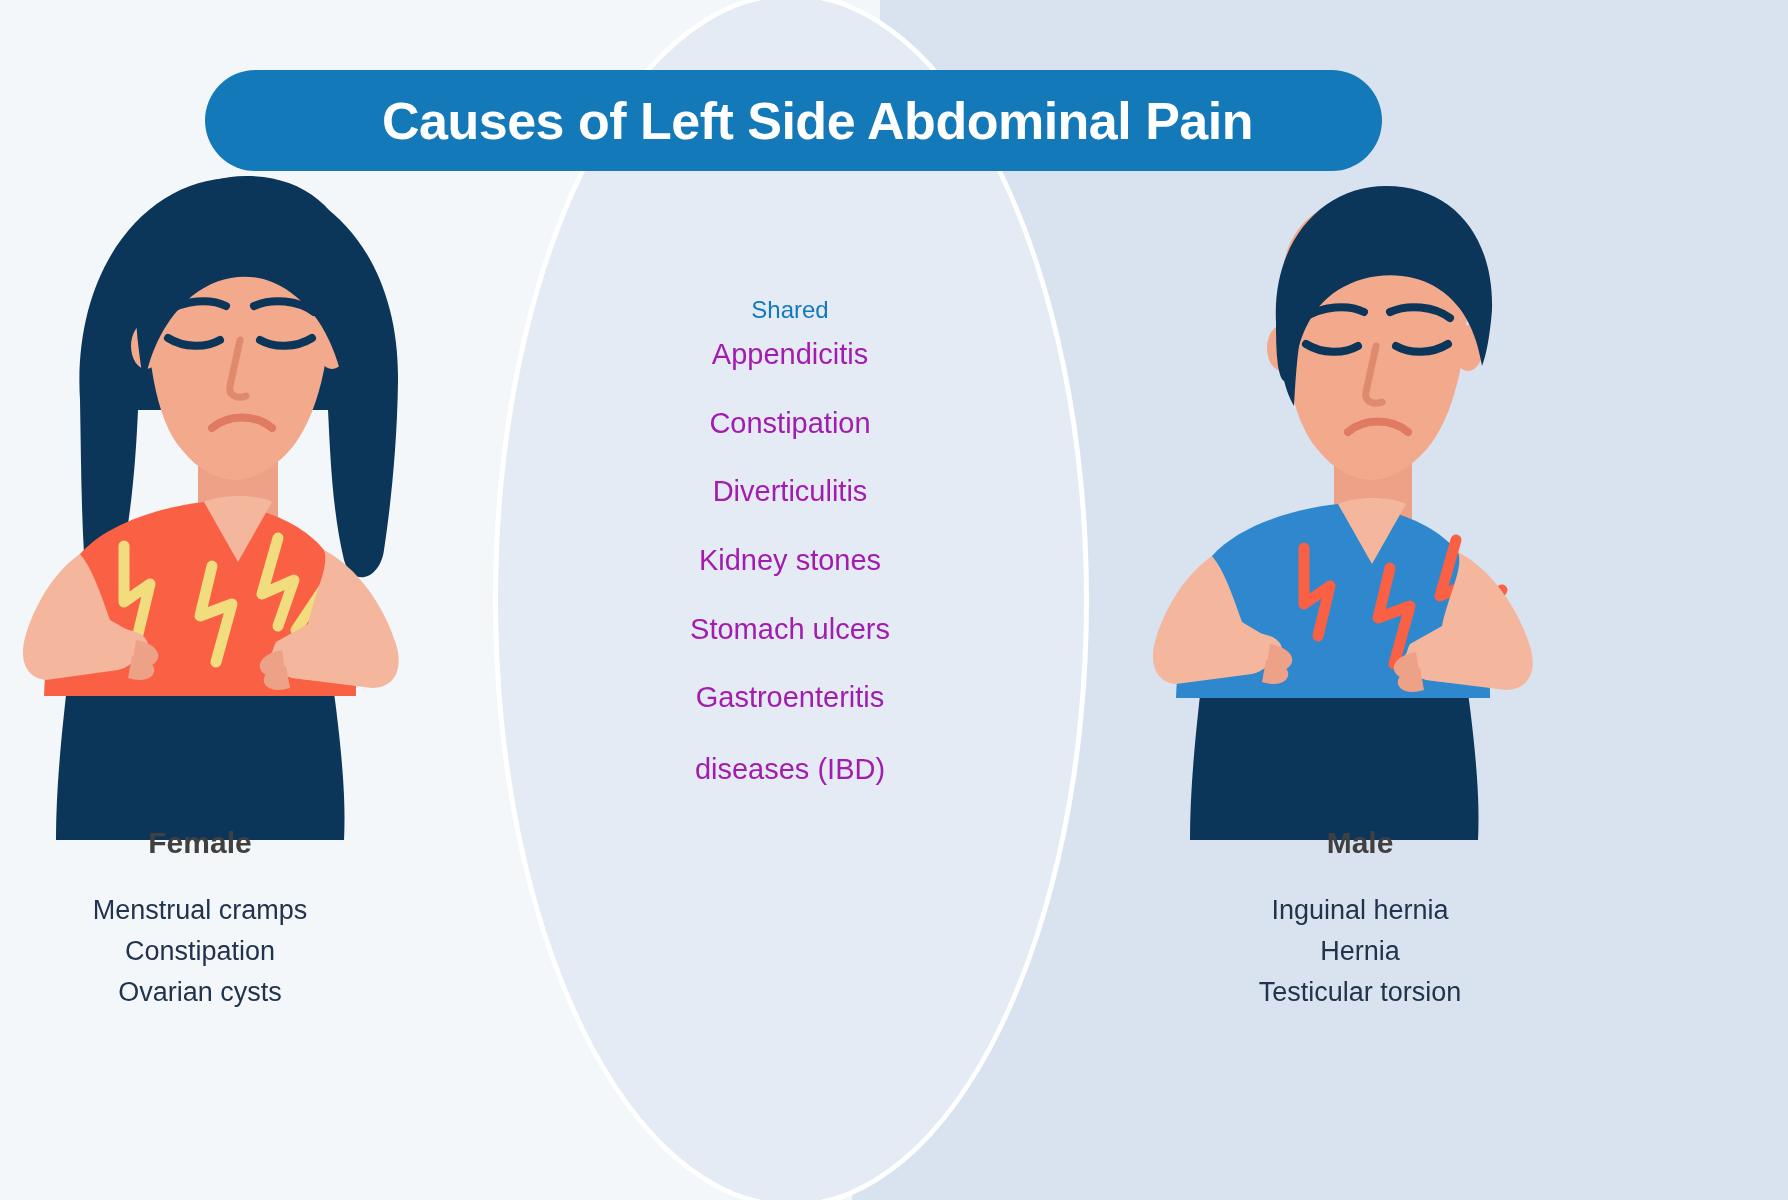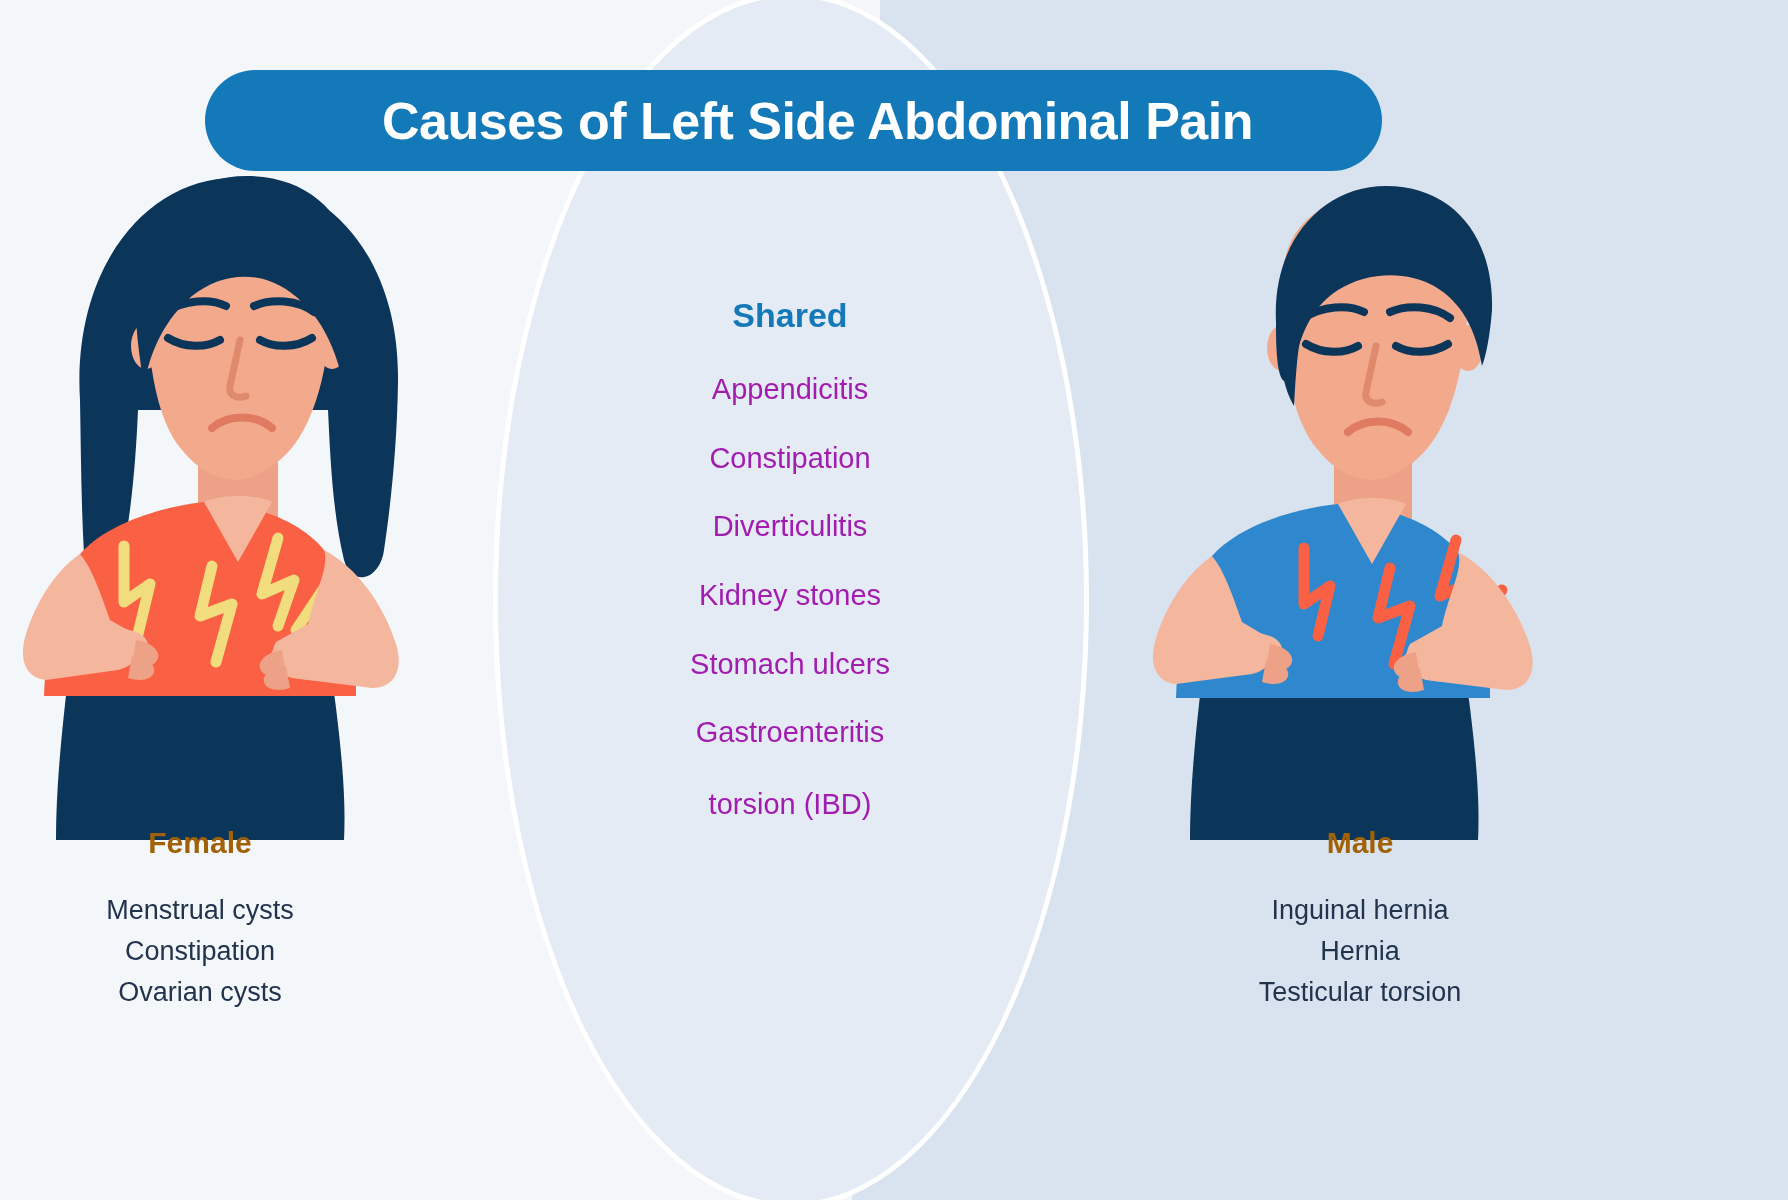--- a/index.html
+++ b/index.html
@@ -39,30 +39,30 @@
     white-space:nowrap;
     margin-left:48px;
   }
 
   
   .shared-col{
     position:absolute;left:560px;top:296px;width:460px;
     text-align:center;z-index:30;
   }
   .shared-title{
-    color:#1479b8;font-size:34px;font-weight:bold;margin-bottom:38px;
+    color:#1479b8;font-size:24px;font-weight:normal;margin-bottom:14px;
   }
   .shared-item{
     color:#a21caf;font-size:29px;line-height:1.16;margin-bottom:35px;
   }
   .shared-item.two-line{line-height:1.35;margin-bottom:0;}
 
   
   .side-label{
-    position:absolute;color:#a16207;font-size:30px;font-weight:bold;
+    position:absolute;color:#404040;font-size:30px;font-weight:bold;
     text-align:center;z-index:30;
   }
   .side-list{
     position:absolute;text-align:center;z-index:30;
     color:#22334d;font-size:27px;line-height:1.52;
   }
   .female-label{left:40px;top:826px;width:320px;}
   .female-list{left:20px;top:890px;width:360px;}
   .male-label{left:1200px;top:826px;width:320px;}
   .male-list{left:1180px;top:890px;width:360px;}
@@ -213,27 +213,27 @@
 
   <div class="shared-col">
     <div class="shared-title">Shared</div>
     <div class="shared-item">Appendicitis</div>
     <div class="shared-item">Constipation</div>
     <div class="shared-item">Diverticulitis</div>
     <div class="shared-item">Kidney stones</div>
     <div class="shared-item">Stomach ulcers</div>
     <div class="shared-item">Gastroenteritis</div>
     <div class="shared-item two-line">
-      <div>torsion (IBD)</div>
+      <div>diseases (IBD)</div>
     </div>
   </div>
 
   <div class="side-label female-label">Female</div>
   <div class="side-list female-list">
-    <div>Menstrual cysts</div>
+    <div>Menstrual cramps</div>
     <div>Constipation</div>
     <div>Ovarian cysts</div>
   </div>
 
   <div class="side-label male-label">Male</div>
   <div class="side-list male-list">
     <div>Inguinal hernia</div>
     <div>Hernia</div>
     <div>Testicular torsion</div>
   </div>

